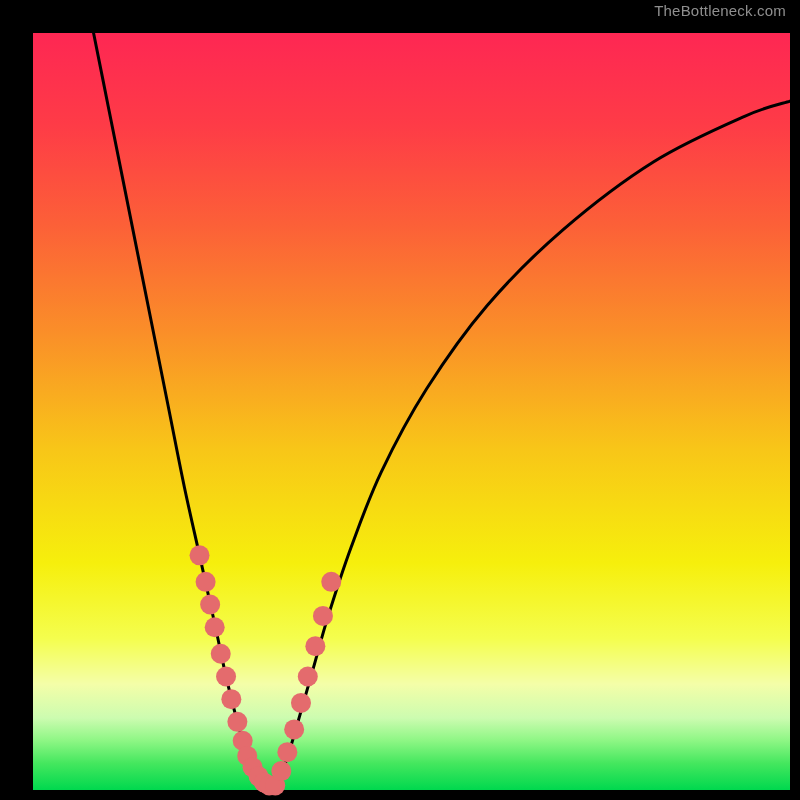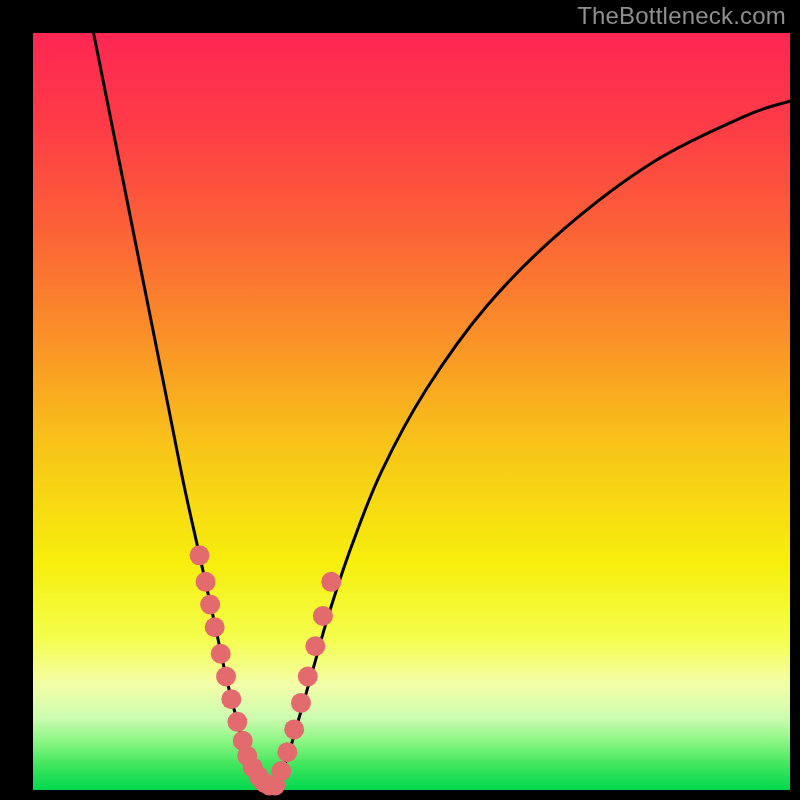--- a/index.html
+++ b/index.html
@@ -26,21 +26,21 @@
     position: absolute;
     left: 0;
     top: 0;
     pointer-events: none;
   }
   .watermark {
     position: absolute;
     top: 2px;
     right: 14px;
     color: #8f8f8f;
-    font-size: 24px;
+    font-size: 15px;
     letter-spacing: 0.2px;
     font-weight: 500;
     user-select: none;
   }
 </style>
 </head>
 <body>
 
 <div class="stage">
   <div class="panel" id="panel" style="left: 33px; top: 33px; width: 757px; height: 757px; background: linear-gradient(rgb(254, 39, 83) 0%, rgb(254, 59, 71) 12%, rgb(252, 95, 56) 25%, rgb(250, 144, 40) 40%, rgb(248, 198, 24) 55%, rgb(246, 239, 12) 70%, rgb(244, 254, 78) 80%, rgb(244, 254, 168) 86%, rgb(204, 252, 176) 90.5%, rgb(141, 246, 132) 93.5%, rgb(68, 231, 94) 96.5%, rgb(0, 216, 78) 100%);"></div>

